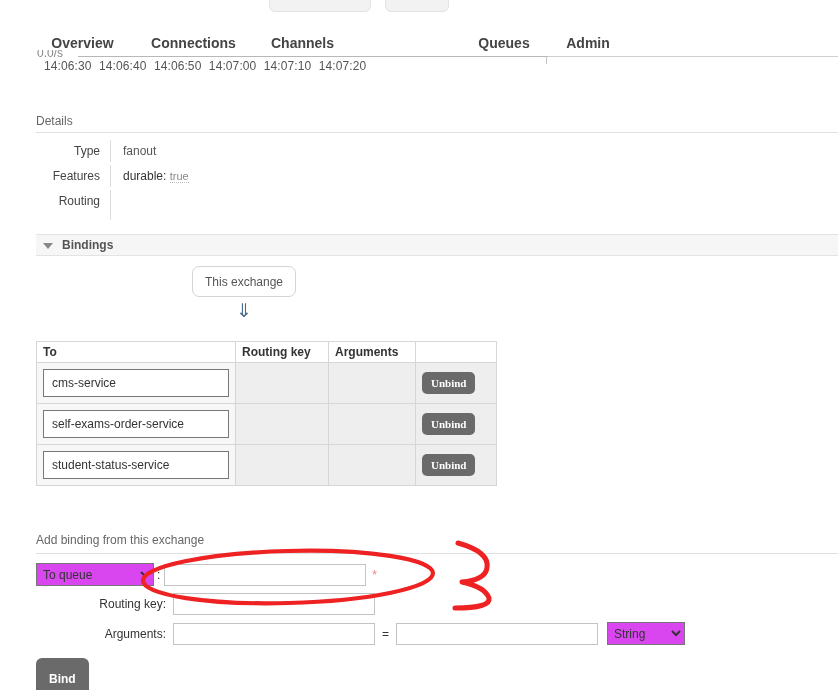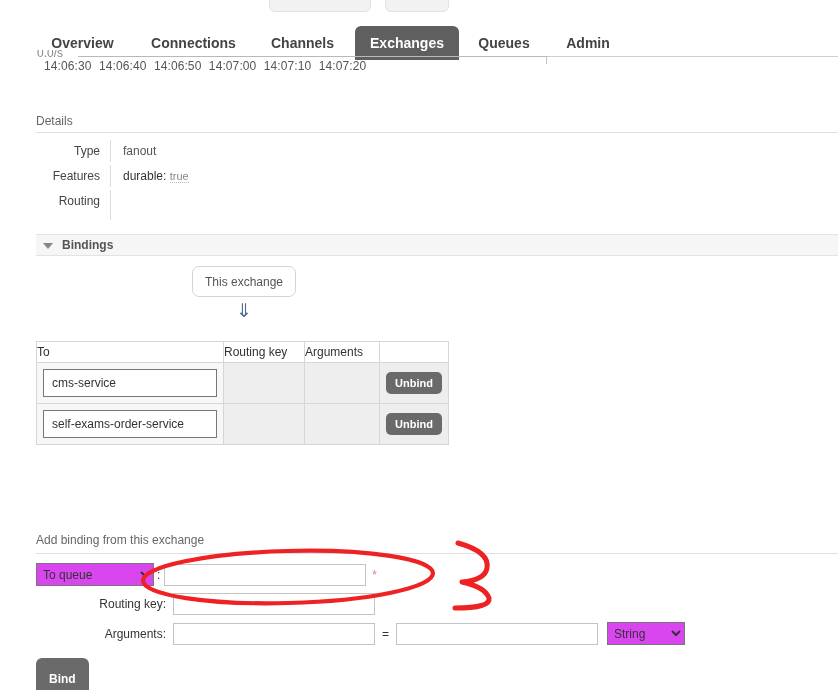--- a/index.html
+++ b/index.html
@@ -235,23 +235,23 @@
   .btable {
     position: absolute;
     left: 36px;
     top: 341px;
     border-collapse: collapse;
     font-size: 12px;
   }
   .btable th {
     background: #ffffff;
     border: 1px solid #d6d6d6;
-    font-weight: normal;
+    font-weight: bold;
     text-align: left;
-    padding: 3px 0;
+    padding: 3px 6px;
     color: #333;
     font-size: 12px;
   }
   .btable th.col-to     { width: 186px; }
   .btable th.col-rk     { width: 80px;  }
   .btable th.col-args   { width: 74px;  }
   .btable th.col-act    { width: 68px;  }
   .btable td {
     border: 1px solid #d6d6d6;
     background: #eeeeee;
@@ -271,21 +271,21 @@
     white-space: nowrap;
   }
   .btn-dark {
     display: inline-block;
     background: #6a6a6a;
     color: #ffffff;
     border: none;
     border-radius: 5px;
     padding: 4px 9px;
     font-size: 11px;
-    font-family: Liberation Sans, sans-serif;
+    font-family: Liberation Serif, serif;
     font-weight: bold;
     cursor: pointer;
     line-height: 14px;
   }
   .td-act { background: #eeeeee !important; text-align: left; }
 
   
   .form-head { top: 533px; }
   .form-hr   { top: 553px; }
 
@@ -374,21 +374,20 @@
 
 <div class="top-stub-row">
   <div class="top-stub one"></div>
   <div class="top-stub two"></div>
 </div>
 
 <div class="navbar">
   <div class="tab" style="left:36px;  width:93px;">Overview</div>
   <div class="tab" style="left:134px; width:119px;">Connections</div>
   <div class="tab" style="left:257px; width:91px;">Channels</div>
-  <div class="tab active" style="left:355px; width:104px;">Exchanges</div>
   <div class="tab" style="left:466px; width:76px;">Queues</div>
   <div class="tab" style="left:551px; width:74px;">Admin</div>
 </div>
 
 <div class="chart-remnant">
   <div class="chart-ylabel">0.0/s</div>
   <div class="chart-axis-line"></div>
   <div class="chart-axis-line2"></div>
   <div class="chart-tick"></div>
   <div class="chart-xlabels">
@@ -453,20 +452,30 @@
     <tr>
       <td class="td-to">
         <span class="qbox">self-exams-order-service</span>
       </td>
       <td></td>
       <td></td>
       <td class="td-act">
         <button class="btn-dark">Unbind</button>
       </td>
     </tr>
+    <tr>
+      <td class="td-to">
+        <span class="qbox">student-status-service</span>
+      </td>
+      <td></td>
+      <td></td>
+      <td class="td-act">
+        <button class="btn-dark">Unbind</button>
+      </td>
+    </tr>
   </tbody>
 </table>
 
 <div class="section-head form-head">Add binding from this exchange</div>
 <div class="hr form-hr"></div>
 
 <div class="form-area">
   <div class="frow">
     <div class="flabel" style="width:0; padding:0;"></div>
     <select class="sel sel-queue">

